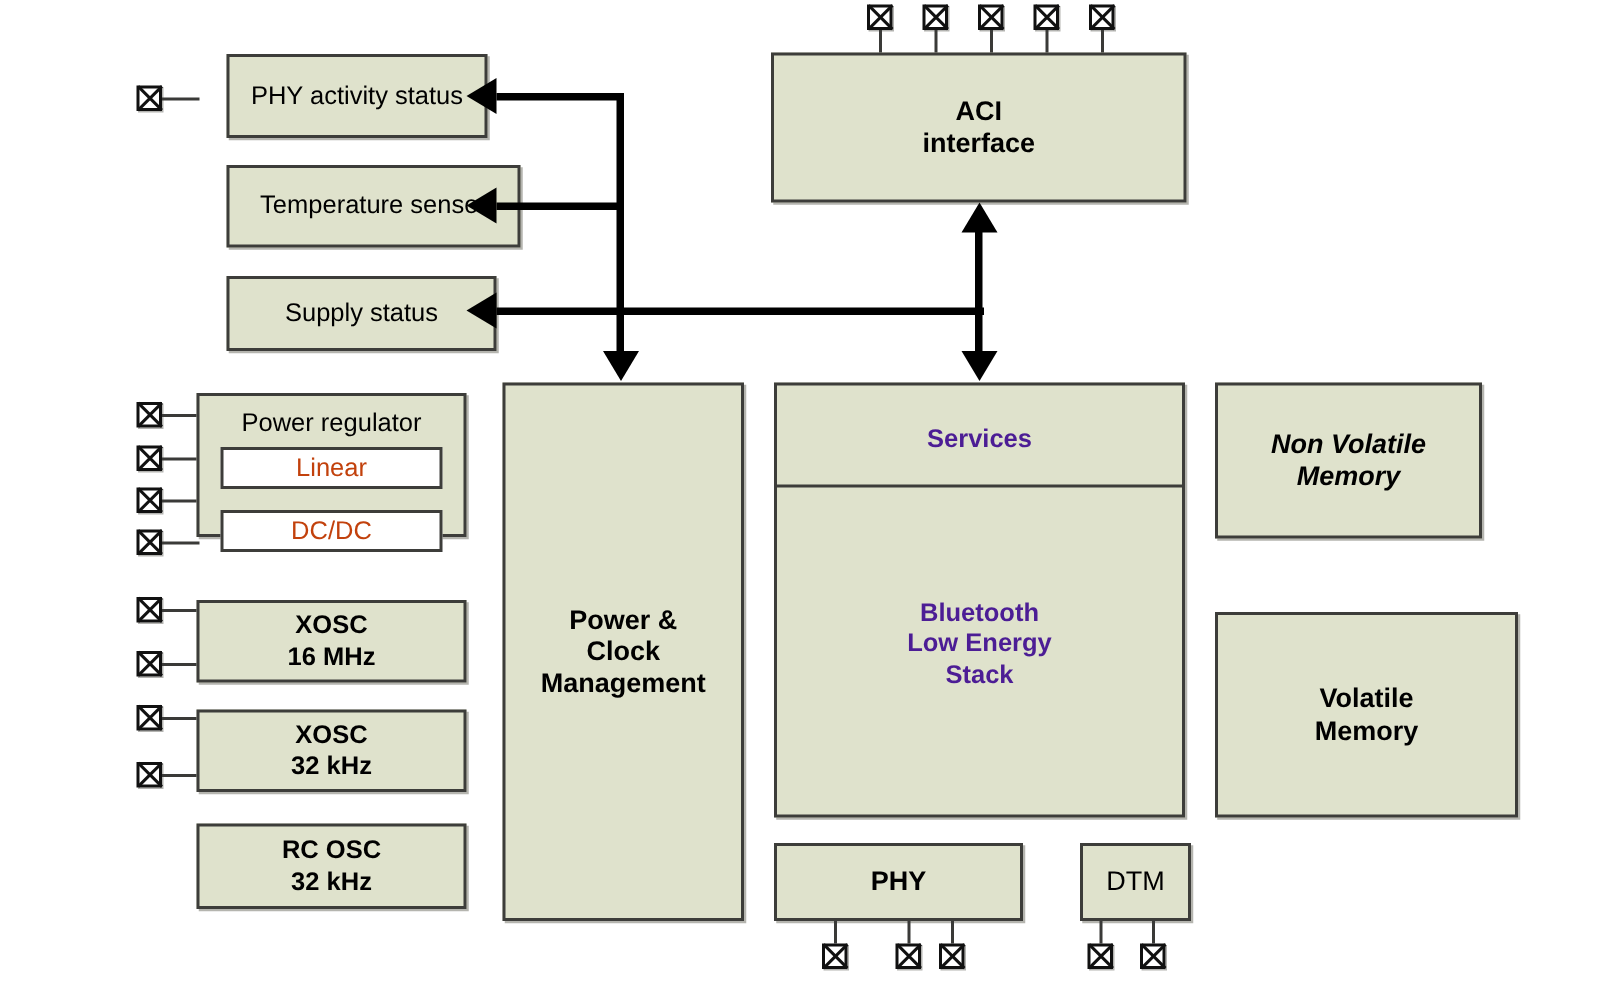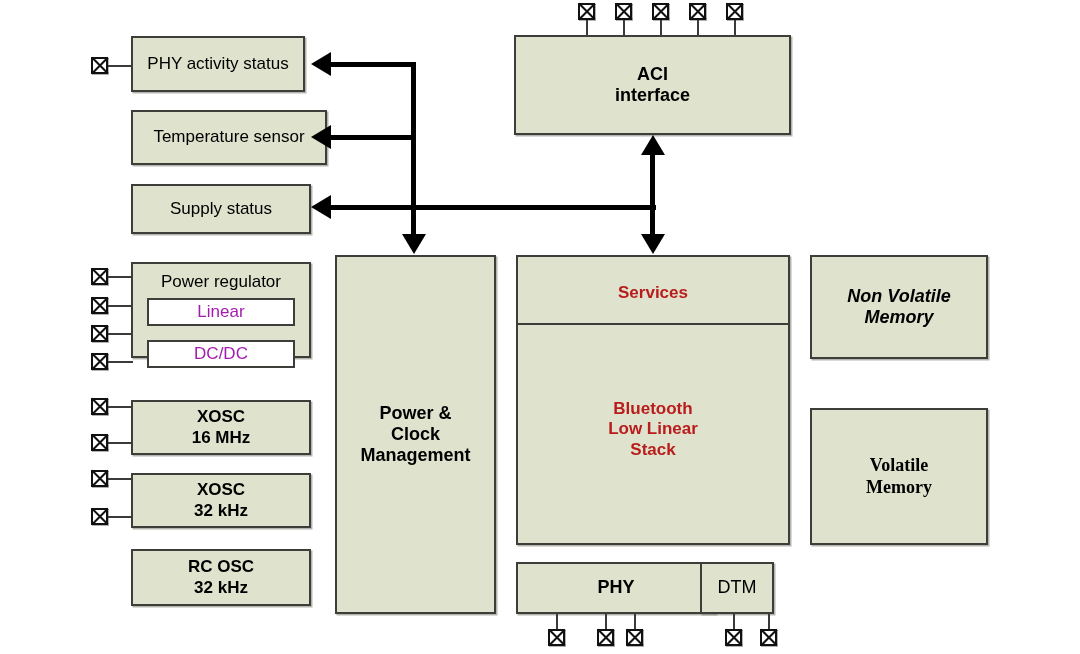--- a/index.html
+++ b/index.html
@@ -27,35 +27,35 @@
     display: flex;
     align-items: center;
     justify-content: center;
     text-align: center;
     color: #000000;
     line-height: 1.18;
     font-size: 17px;
     box-shadow: 1.5px 1.5px 0 rgba(120,120,110,0.55);
   }
   .blk.bold { font-weight: bold; }
-  .blk.reg  { font-weight: normal; }
+  .blk.reg  { font-weight: normal; margin-left: 20px; }
   .blk .lbl { display: block; padding: 0 4px; }
 
   
   .subbox {
     position: absolute;
     box-sizing: border-box;
     background: #ffffff;
     border: 2px solid #3d3d3a;
     display: flex;
     align-items: center;
     justify-content: center;
     font-size: 17px;
     font-weight: normal;
-    color: #a21caf;
+    color: #c2410c;
   }
   
   .blk.plain {
     display: block;
   }
   .blk .toplabel {
     position: absolute;
     left: 0; right: 0;
     text-align: center;
     font-size: 17px;
@@ -67,21 +67,21 @@
     left: 0; right: 0;
     height: 2px;
     background: #3d3d3a;
   }
   .section-label {
     position: absolute;
     left: 0; right: 0;
     text-align: center;
     font-weight: bold;
     font-size: 17px;
-    color: #b91c1c;
+    color: #4c1d95;
   }
 
   
   .pin {
     position: absolute;
     width: 17px;
     height: 17px;
     box-sizing: border-box;
     border: 2px solid #111;
     background: #ffffff;
@@ -248,26 +248,26 @@
       <span>ACI</span><br>
       <span>interface</span>
     </span>
   </div>
 
   <div class="blk plain" style="left:516px; top:255px; width:274px; height:290px;">
     <span class="section-label" style="top:26px;">Services</span>
     <div class="divider" style="top:66px;"></div>
     <span class="section-label" style="top:142px; line-height:1.2;">
       <span>Bluetooth</span><br>
-      <span>Low Linear</span><br>
+      <span>Low Energy</span><br>
       <span>Stack</span>
     </span>
   </div>
 
-  <div class="blk bold" style="left:516px; top:562px; width:200px; height:52px; font-size:18px;text-align:center;">
+  <div class="blk bold" style="left:516px; top:562px; width:166px; height:52px; font-size:18px;text-align:center;">
     <span class="lbl">PHY</span>
   </div>
 
   <div class="wire-v" style="left:556px; top:614px; height:16px;"></div>
   <div class="pin" style="left:548px; top:629px;"></div>
 
   <div class="wire-v" style="left:605px; top:614px; height:16px;"></div>
   <div class="pin" style="left:597px; top:629px;"></div>
 
   <div class="wire-v" style="left:634px; top:614px; height:16px;"></div>
@@ -283,21 +283,21 @@
   <div class="wire-v" style="left:768px; top:614px; height:16px;"></div>
   <div class="pin" style="left:760px; top:629px;"></div>
 
   <div class="blk bold" style="left:810px; top:255px; width:178px; height:104px; font-size:18px;font-style:italic;">
     <span class="lbl">
       <span>Non Volatile</span><br>
       <span>Memory</span>
     </span>
   </div>
 
-  <div class="blk bold" style="left:810px; top:408px; width:178px; height:137px; font-size:18px;font-family:Liberation Serif, serif;">
+  <div class="blk bold" style="left:810px; top:408px; width:202px; height:137px; font-size:18px;">
     <span class="lbl">
       <span>Volatile</span><br>
       <span>Memory</span>
     </span>
   </div>
 
   <div class="sig-h" style="left:331px; top:205px; width:325px;"></div>
   <div class="arrow-left" style="left:311px; top:195px;"></div>
 
   <div class="sig-v" style="left:411px; top:62px; height:174px;"></div>

